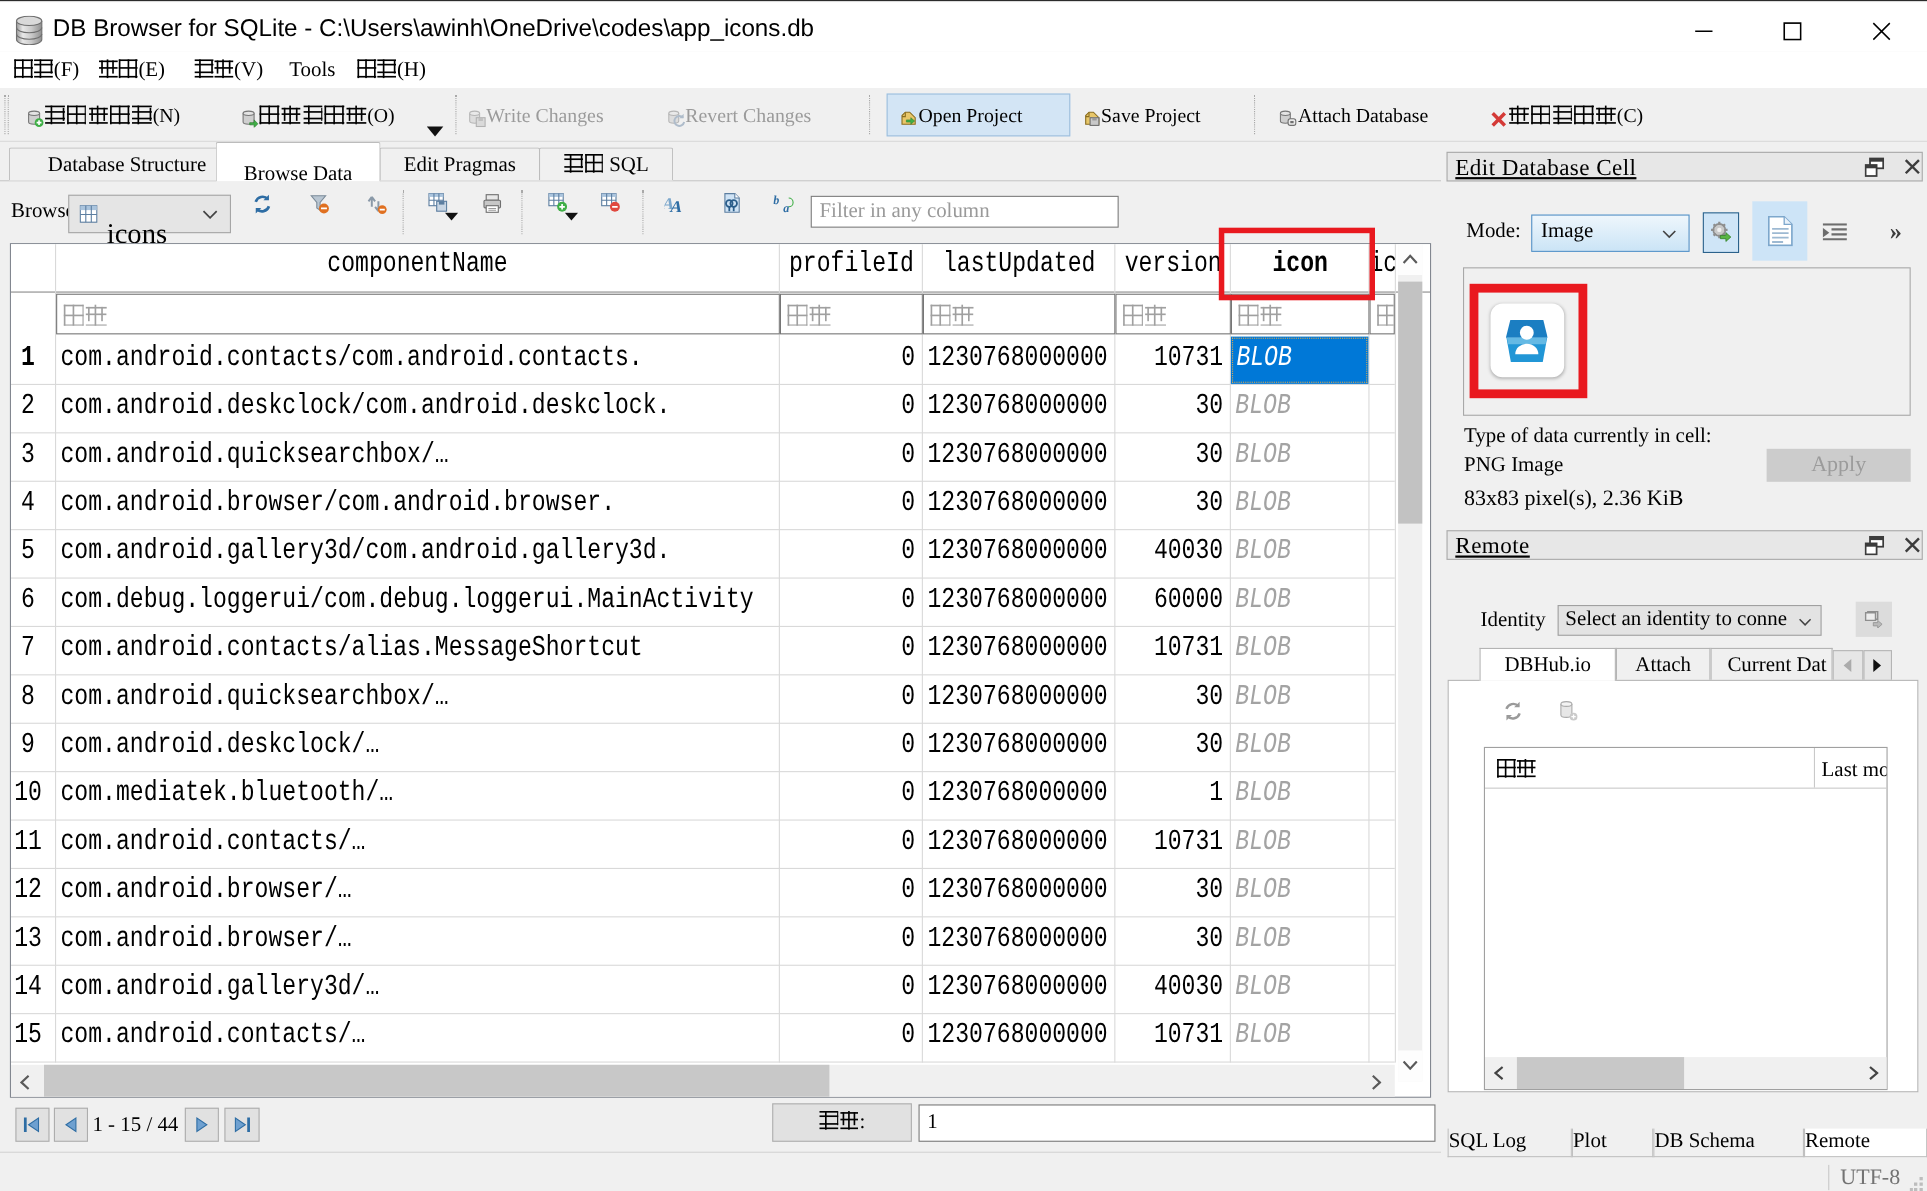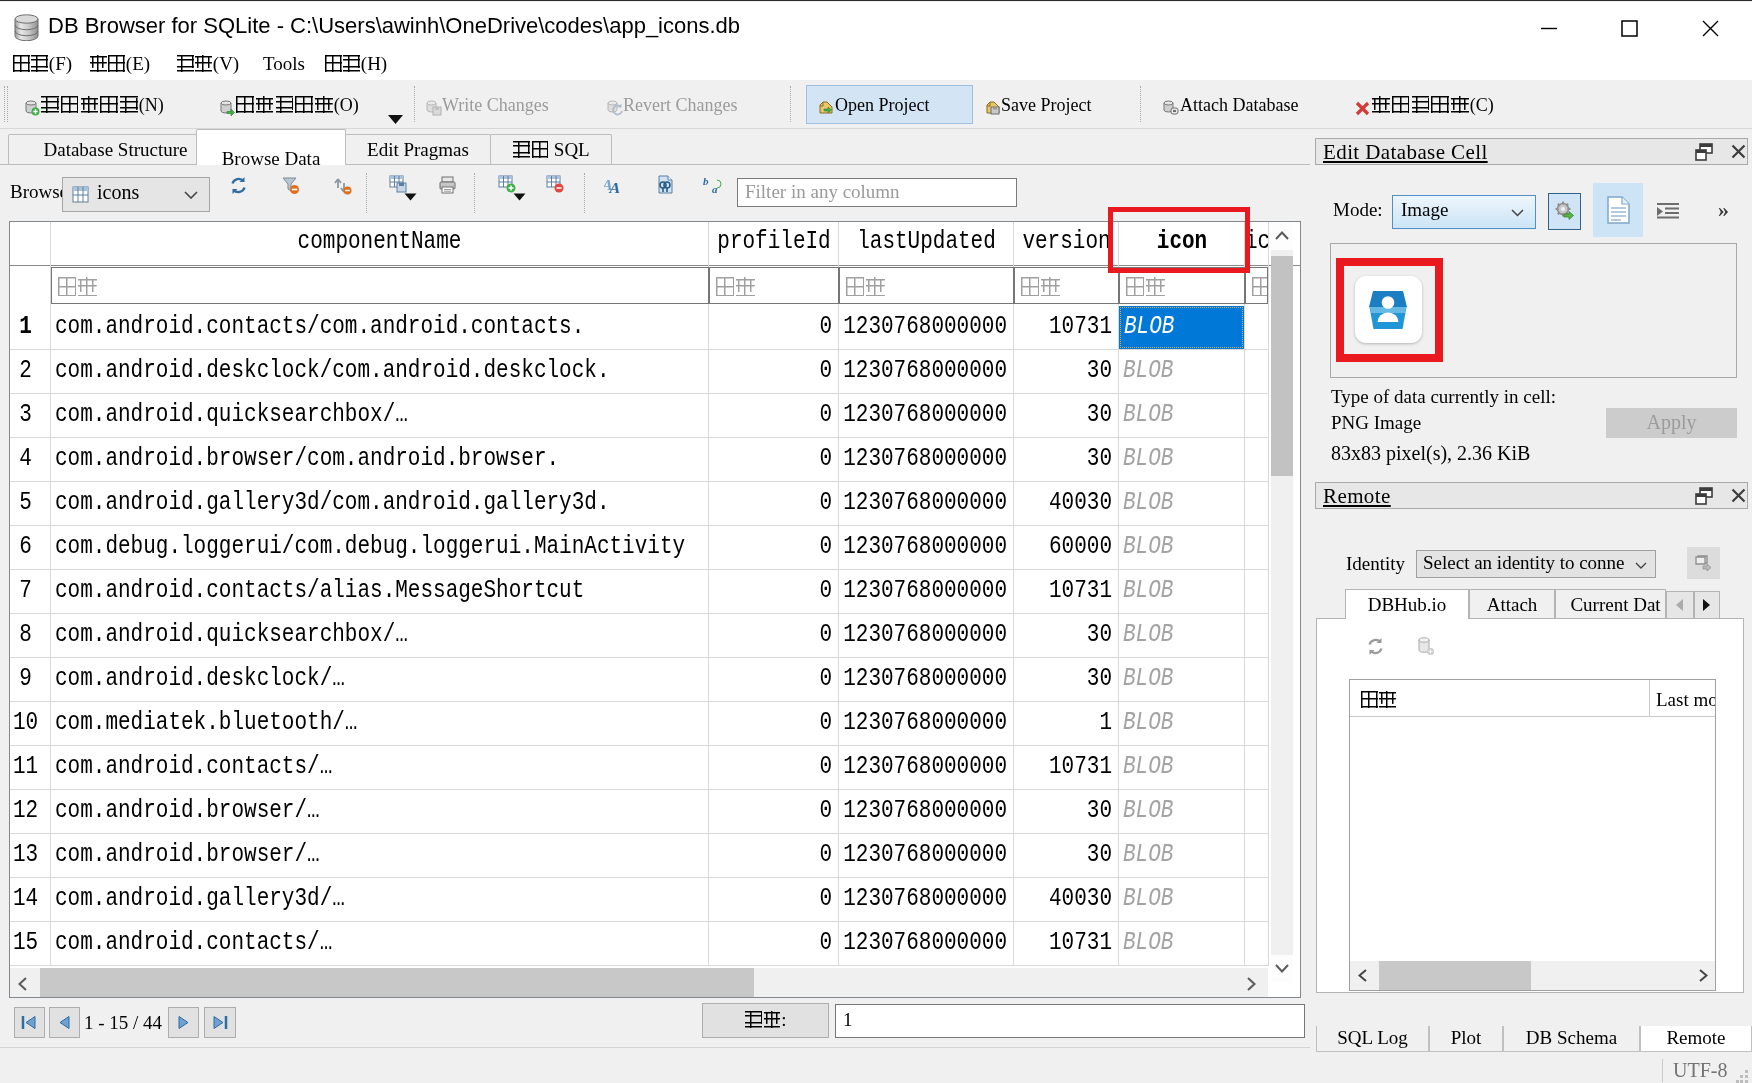--- a/index.html
+++ b/index.html
@@ -67,21 +67,21 @@
 #hsb{position:absolute;left:0;top:746px;width:1258px;height:29px;background:#f0f0f0;}
 
 .navbtn{position:absolute;background:#e1e1e1;border:1px solid #adadad;box-sizing:border-box;}
 
 #dock{position:absolute;left:1310px;top:128px;width:442px;height:955px;background:#f0f0f0;}
 .dtitle{position:absolute;left:5px;width:433px;height:27px;background:#e7e7e7;border:1px solid #a9a9a9;box-sizing:border-box;font-size:21px;letter-spacing:.4px;}
 .dtitle>span{display:inline-block;margin-top:1px;text-decoration:underline;}
 .rtab{position:absolute;top:460px;height:30px;background:#f0f0f0;border:1px solid #b4b4b4;border-bottom:none;box-sizing:border-box;font-size:19px;text-align:center;}
 .rtab span{display:inline-block;margin-top:4px;}
 .rtab.sel{background:#fff;height:30px;z-index:2;}
-.btab{position:absolute;top:897px;height:26px;background:#f0f0f0;border:1px solid #c0c0c0;border-top:none;box-sizing:border-box;font-size:19px;text-align:center;}
+.btab{position:absolute;top:897px;height:26px;background:#f0f0f0;border:1px solid #c0c0c0;border-top:none;box-sizing:border-box;font-size:19px;}
 .btab span{display:inline-block;margin-top:1px;}
 .btab.sel{background:#fff;}
 </style></head>
 <body>
 <div id="win">
 <div id="titlebar">
  <svg class="abs" style="left:13px;top:12px" width="27" height="27" viewBox="0 0 27 27">
   <defs>
           <linearGradient id="cyl" x1="0" x2="1" y1="0" y2="0">
     <stop offset="0" stop-color="#9a9a9a"></stop>
@@ -190,21 +190,21 @@
       </div>
 </div>
 <div id="ctl">
  <span class="abs" style="left:10px;top:16px;font-size:19px">Browse:</span>
  <div class="abs" style="left:62px;top:12px;width:148px;height:35px;background:#e5e5e5;border:1px solid #a6a6a6;box-sizing:border-box">
   <svg class="abs" style="left:9px;top:8px" width="17" height="17" viewBox="0 0 17 17">
           <rect x="1" y="1" width="15" height="15" fill="#fff" stroke="#5c7ea0"></rect>
           <rect x="1" y="1" width="15" height="4" fill="#aac4dd"></rect>
           <path d="M1 9h15M6 1v15M11 1v15" stroke="#5c7ea0" stroke-width="1"></path>
         </svg>
-  <span class="abs" style="left:34px;top:3px;font-size:20px">icons</span>
+  <span class="abs" style="left:34px;top:20px;font-size:26px">icons</span>
   <svg class="abs" style="left:121px;top:13px" width="14" height="8" viewBox="0 0 14 8">
           <path d="M1 1 l6 6 l6-6" fill="none" stroke="#444" stroke-width="1.6"></path>
         </svg>
  </div>
  <svg class="abs" style="left:229px;top:11px" width="19" height="19" viewBox="0 0 19 19">
         <path d="M3.5 7.5 a6.5 6.5 0 0 1 11 -2.5" fill="none" stroke="#2e6da4" stroke-width="2.4"></path>
         <path d="M15.5 1 v5 h-5 z" fill="#2e6da4"></path>
         <path d="M15.5 11.5 a6.5 6.5 0 0 1 -11 2.5" fill="none" stroke="#2e6da4" stroke-width="2.4"></path>
         <path d="M3.5 18 v-5 h5 z" fill="#2e6da4"></path>
       </svg>

